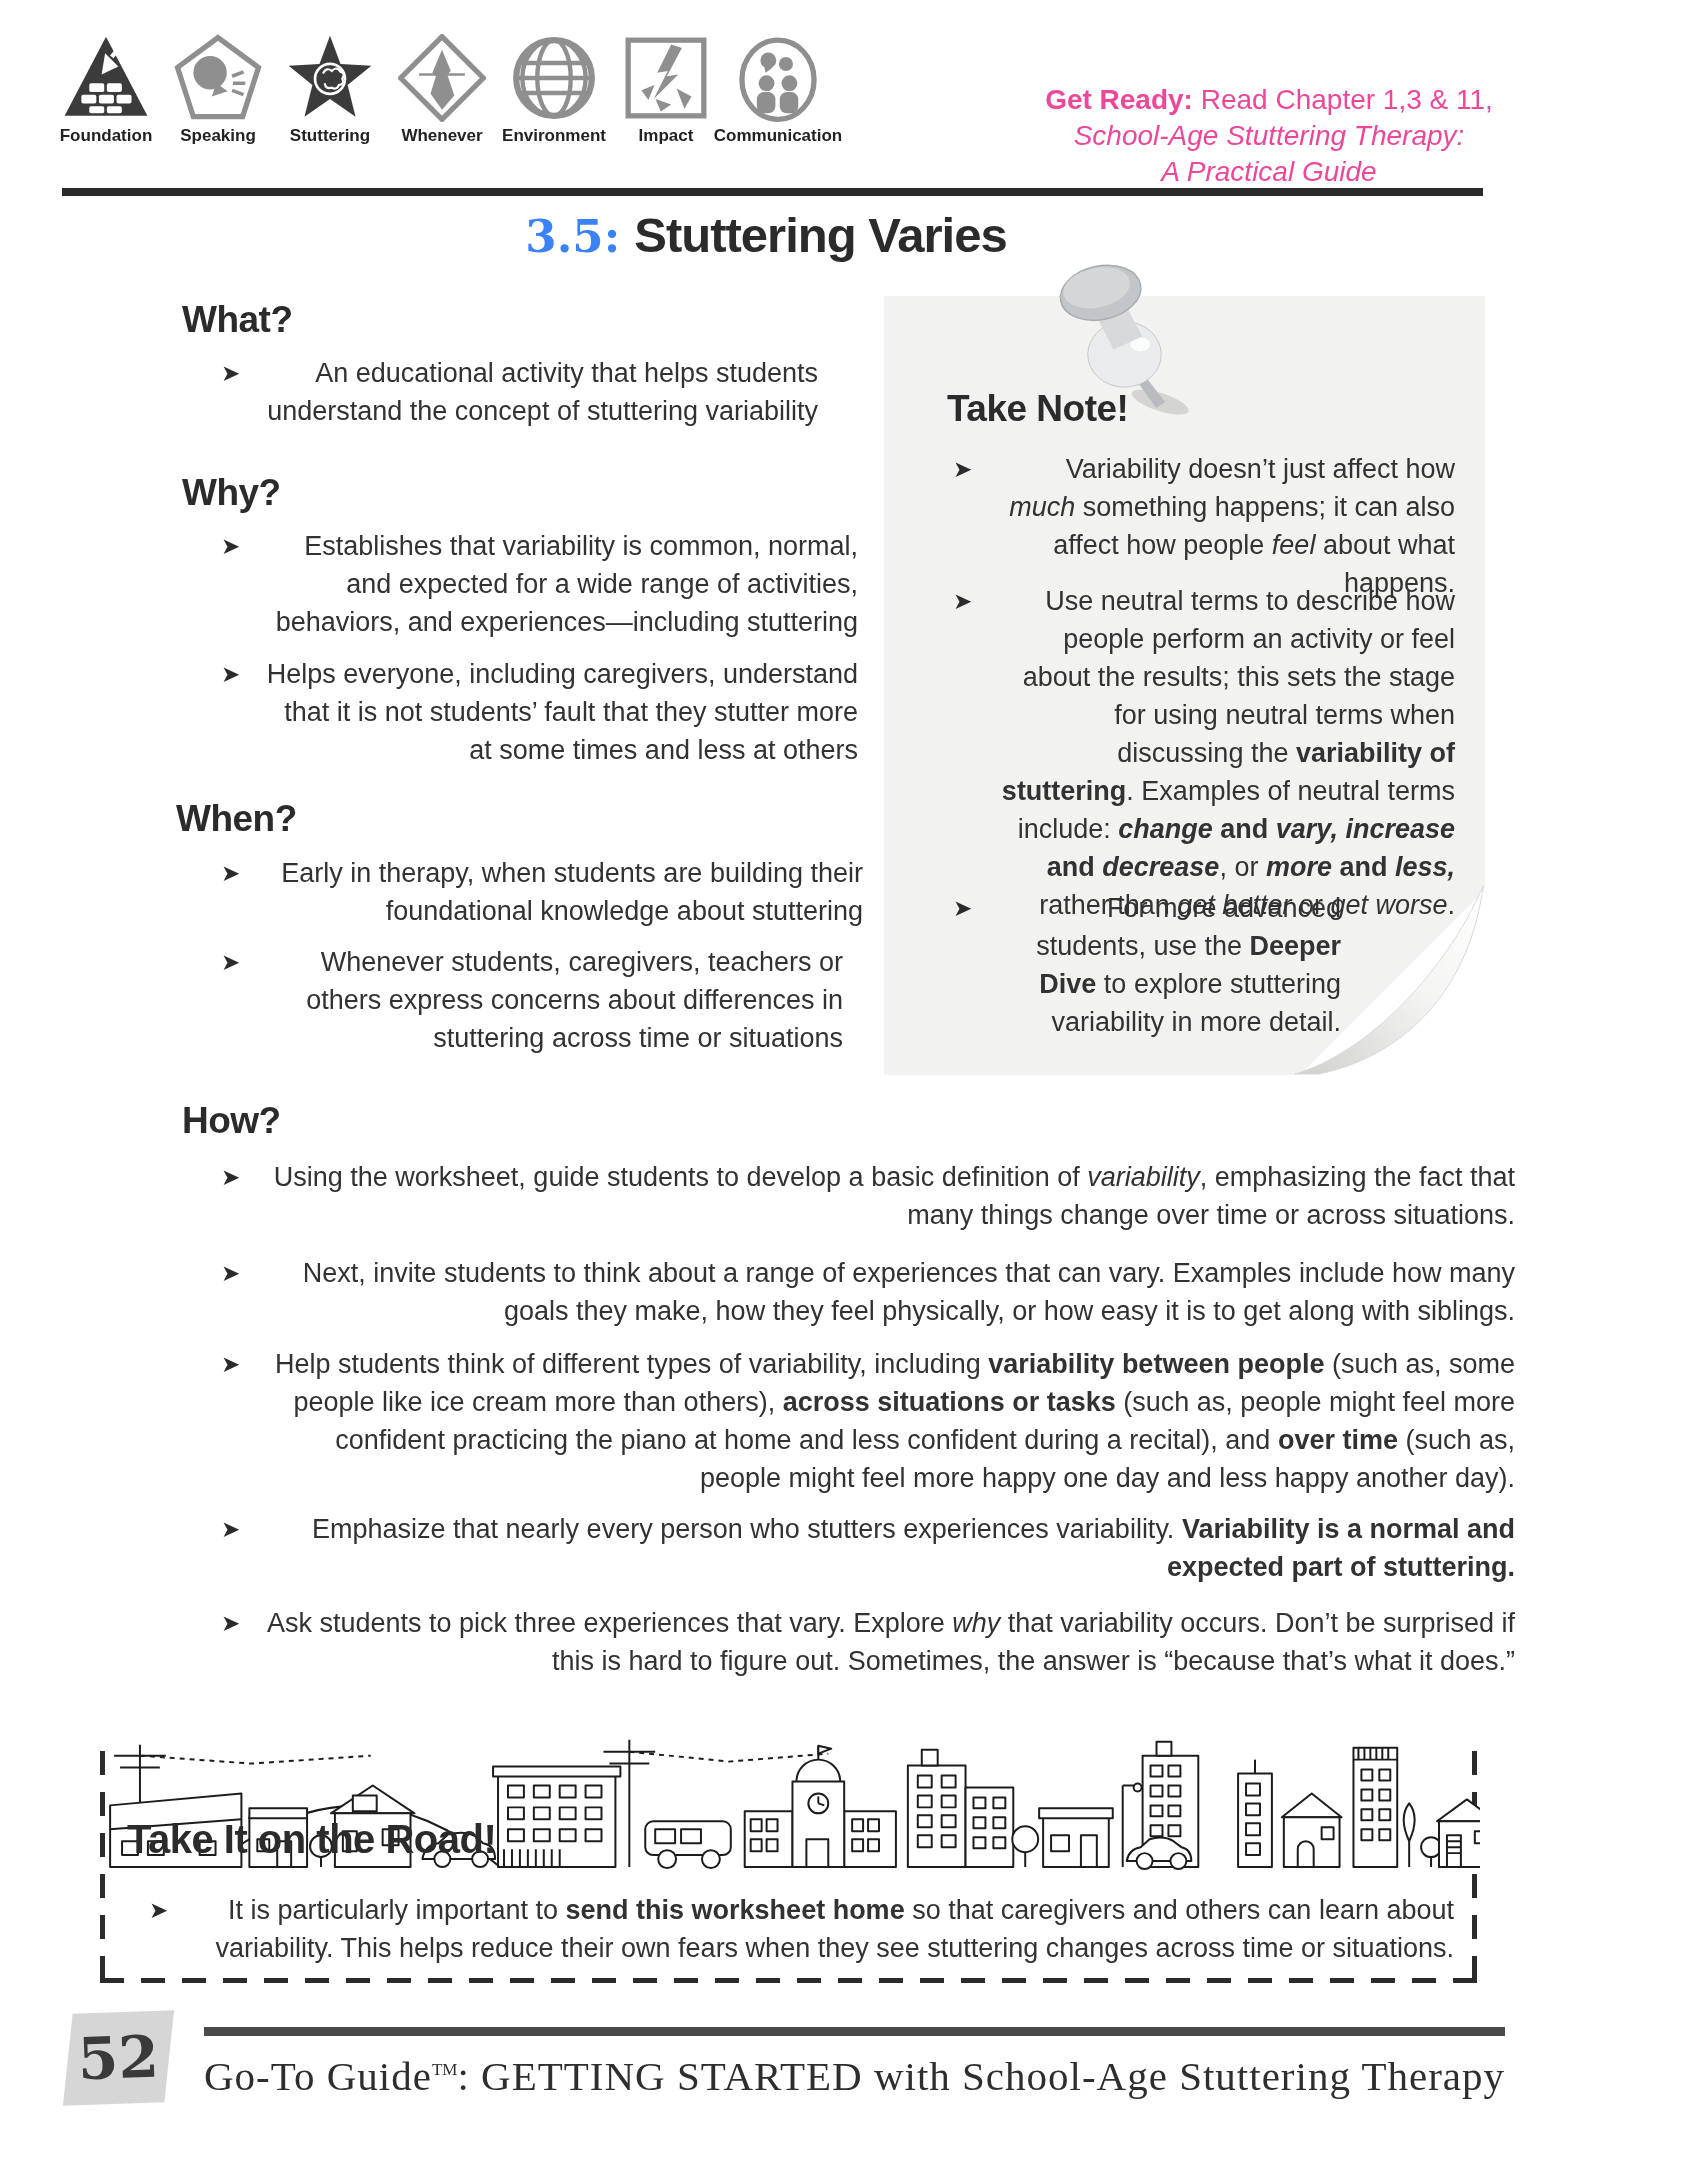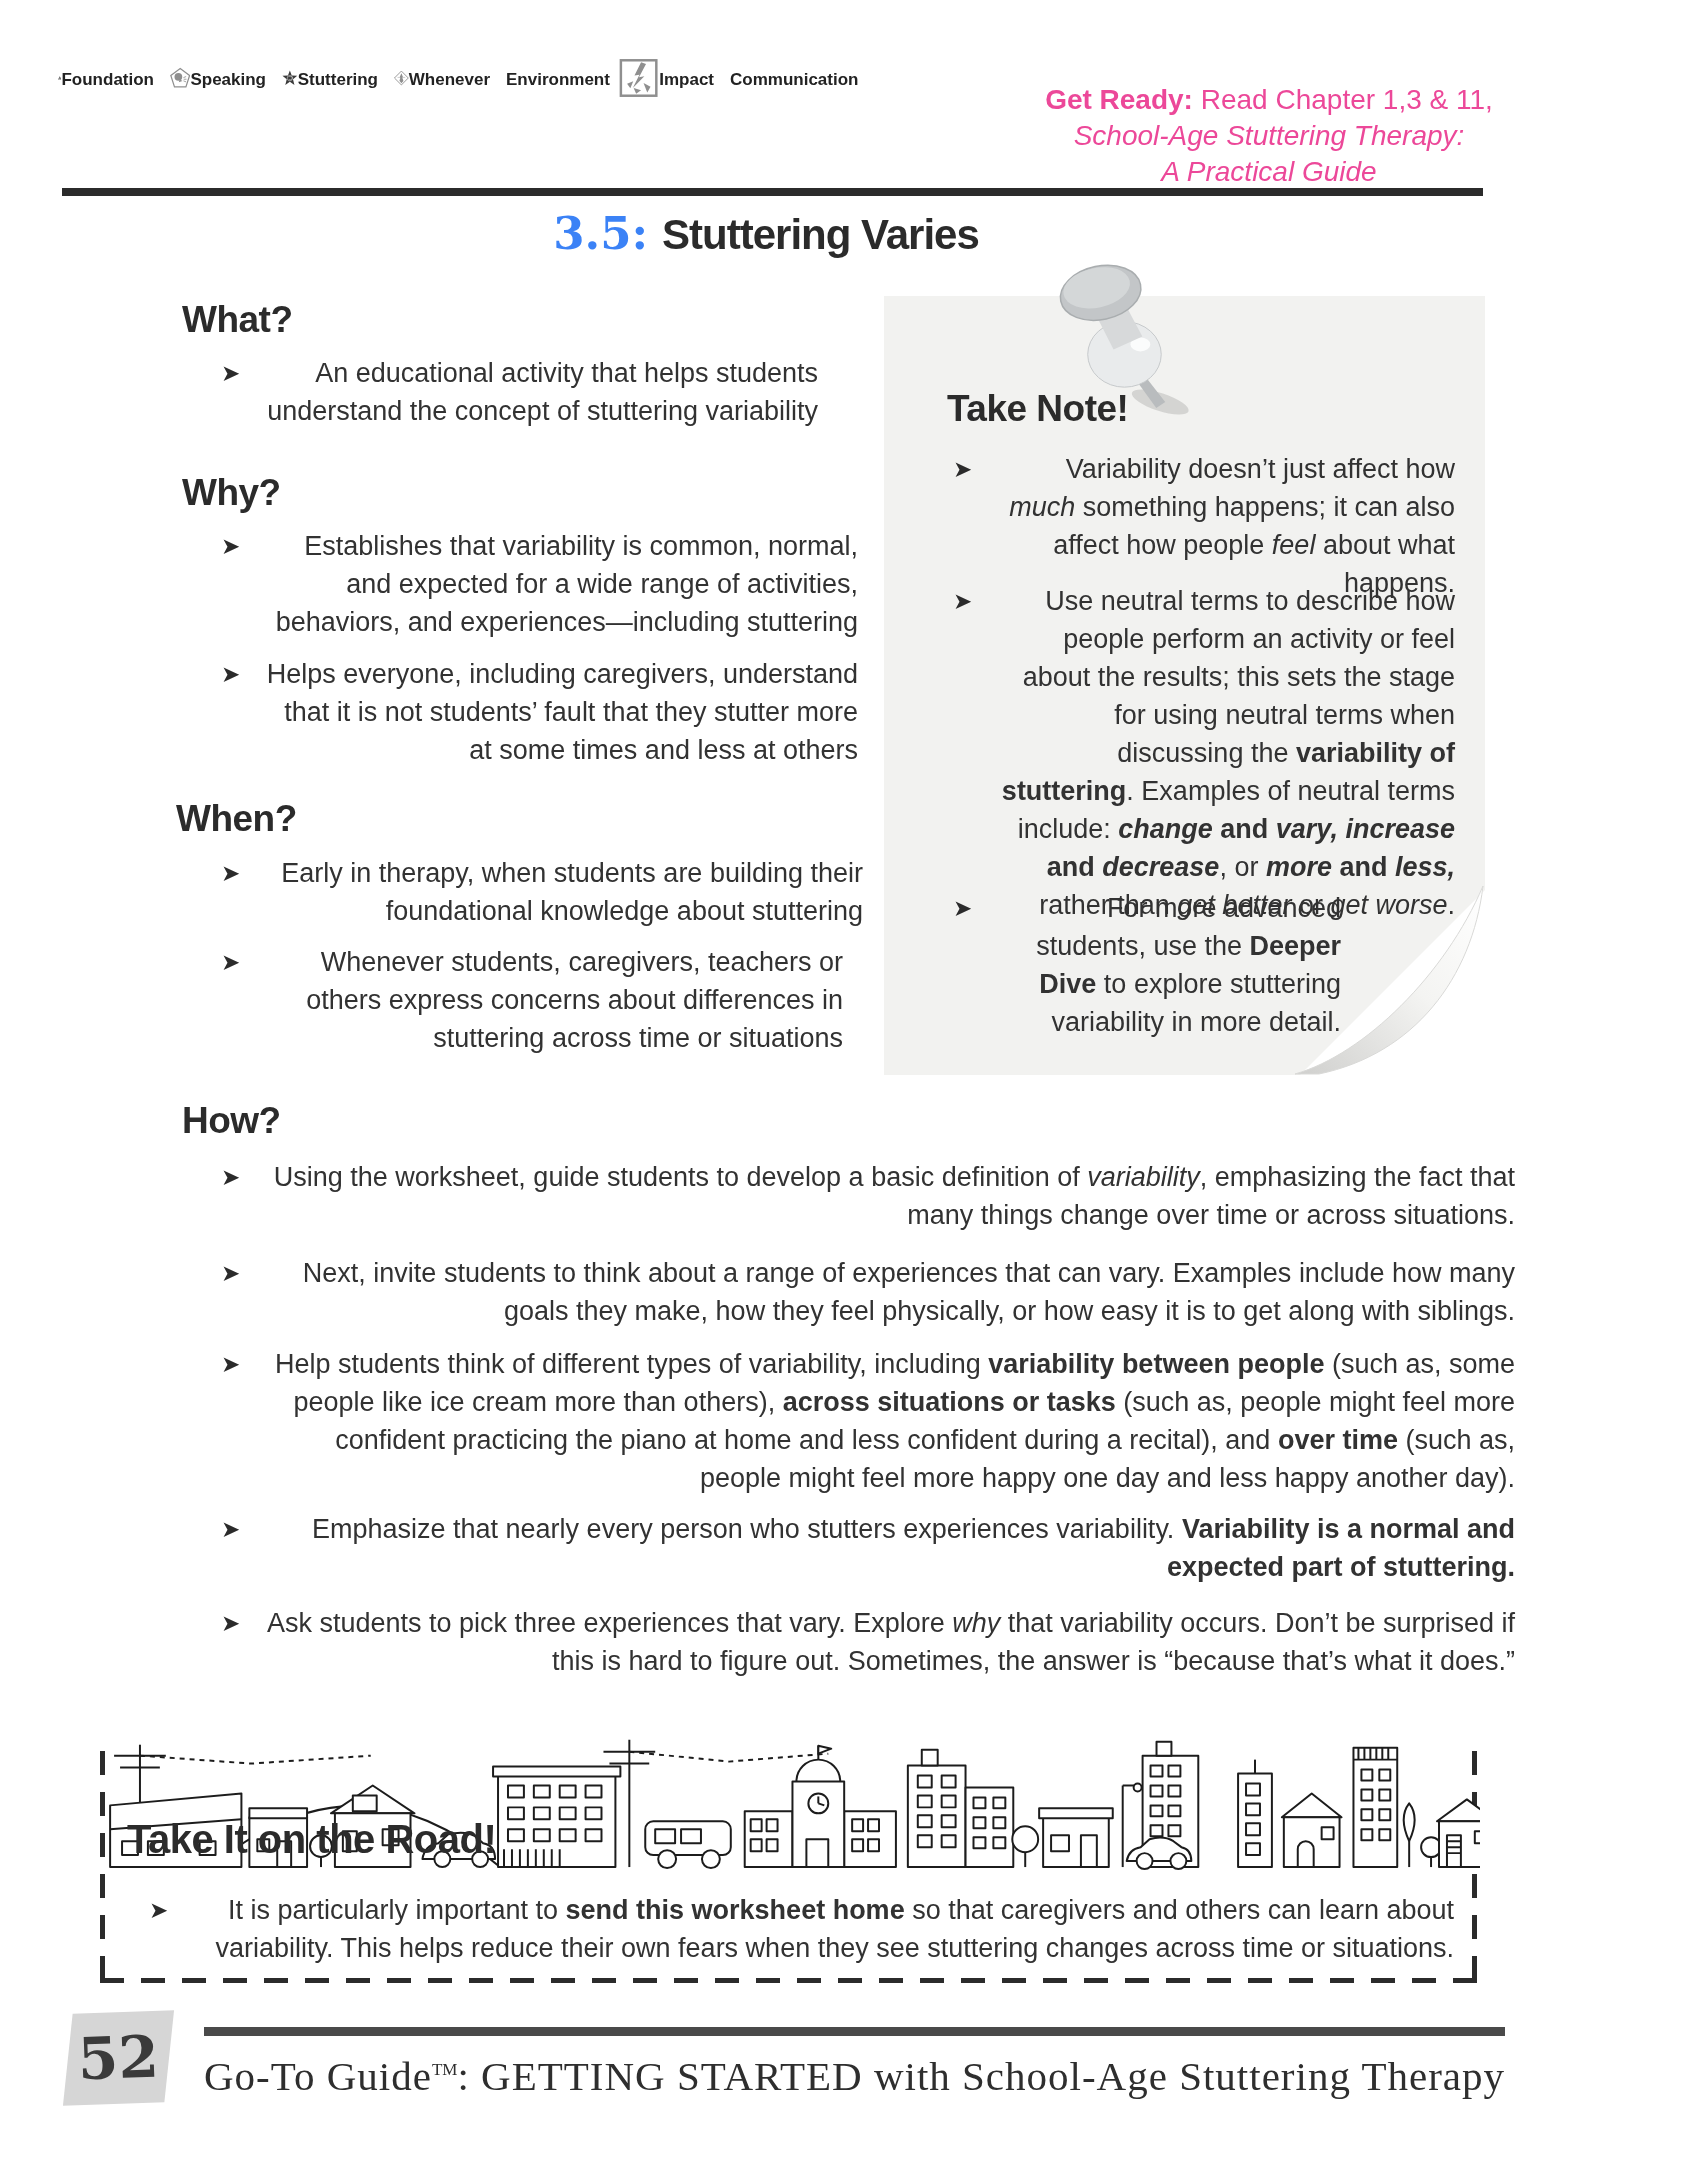--- a/index.html
+++ b/index.html
@@ -4,30 +4,30 @@
 <style>
   html,body{margin:0;padding:0;background:#fff;}
   .page{position:relative;width:1685px;height:2180px;background:#ffffff;overflow:hidden;
         font-family:"Liberation Sans",sans-serif;color:#323232;}
   .abs{position:absolute;}
   .b{font-weight:700;}
   .i{font-style:italic;}
 
   
   .icons-row{left:58px;top:34px;display:flex;gap:16px;}
-  .icon-item{width:96px;display:flex;flex-direction:row;align-items:center;}
+  .icon-item{width:96px;display:flex;flex-direction:column;align-items:center;}
   .icon-item svg{width:88px;height:88px;}
   .icon-label{font-size:17px;font-weight:700;color:#222;white-space:nowrap;margin-top:4px;}
 
   .get-ready{left:1035px;top:82px;width:468px;text-align:center;font-size:28px;line-height:36px;color:#ec4899;}
   .header-rule{left:62px;top:188px;width:1421px;height:8px;background:#2b2b2b;}
 
   .page-title{left:358px;top:207px;width:816px;text-align:center;white-space:nowrap;}
   .title-num{font-family:"DejaVu Serif",serif;font-weight:700;font-size:45px;color:#3b82f6;margin-right:14px;}
-  .title-main{font-weight:700;font-size:42px;letter-spacing:-1px;color:#2b2b2b;}
+  .title-main{font-weight:700;font-size:49px;letter-spacing:-1px;color:#2b2b2b;}
 
   .sec-heading{font-weight:700;font-size:37px;letter-spacing:-0.5px;color:#2b2b2b;white-space:nowrap;}
 
   .bullet{display:flex;align-items:flex-start;font-size:27px;line-height:38px;}
   .bullet .arrow{width:40px;flex:none;font-size:23px;line-height:38px;color:#2b2b2b;}
   .bullet .btext{flex:1;text-align:right;}
 
   
   .note-box{left:884px;top:296px;width:601px;height:779px;background:#f2f2f0;
             clip-path:polygon(0 0,100% 0,100% calc(100% - 185px),calc(100% - 185px) 100%,0 100%);}

